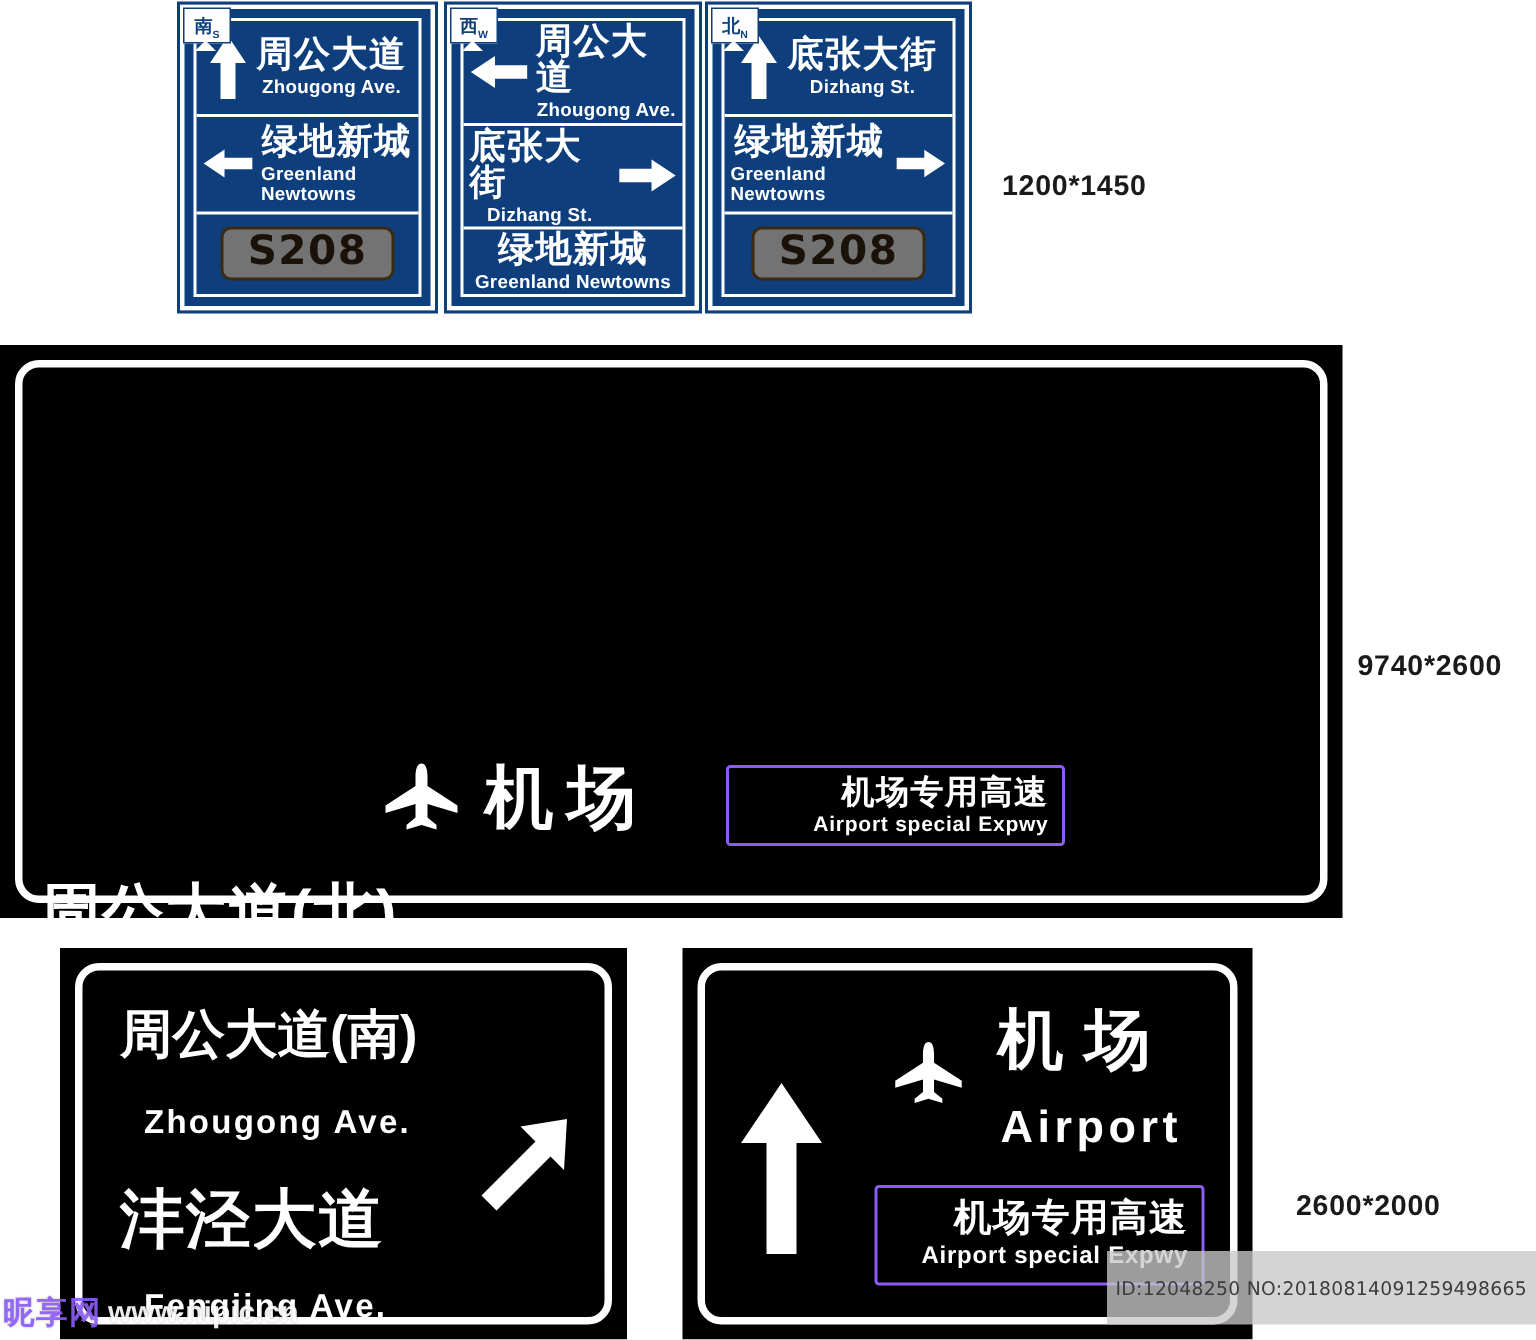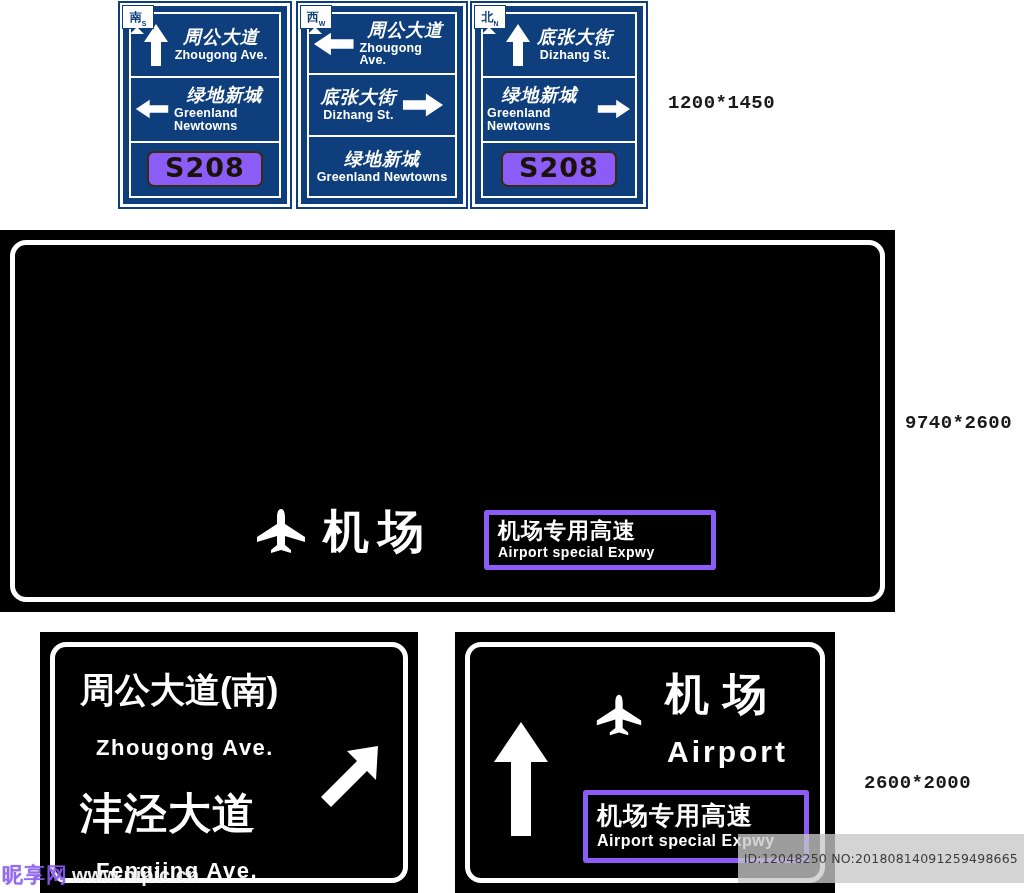--- a/index.html
+++ b/index.html
@@ -30,42 +30,42 @@
     position:relative;
     border-bottom:2px solid #ffffff;
     box-sizing:border-box;
     padding:2px 4px;
   }
   .blue-row:last-child{border-bottom:none;}
   .blue-txtblock{display:flex;flex-direction:column;align-items:center;line-height:1;}
   .cn{color:#ffffff;font-weight:bold;letter-spacing:1px;}
   .en{color:#ffffff;font-weight:bold;letter-spacing:0.2px;}
 
-  .bs-cn{font-size:18px;font-style:italic;}
+  .bs-cn{font-size:24px;}
   .bs-en{font-size:12.5px;margin-top:3px;}
 
   
   .compass{
     position:absolute;left:-1px;top:-1px;
     width:30px;height:22px;background:#ffffff;
     border:1px solid #0e3f7c;
     display:flex;align-items:center;justify-content:center;
     z-index:5;
   }
   .compass .c-cn{color:#0e3f7c;font-size:12px;font-weight:bold;line-height:1;}
   .compass .c-en{color:#0e3f7c;font-size:7px;font-weight:bold;line-height:1;align-self:flex-end;margin-bottom:1px;}
   .compass-notch{
     position:absolute;left:7px;top:21px;width:0;height:0;
     border-left:7px solid transparent;border-right:7px solid transparent;
     border-bottom:7px solid #ffffff;z-index:5;
   }
 
   
   .shield{
-    background:#8b5cf6;border:2px solid #3a2a12;border-radius:7px;
+    background:#737373;border:2px solid #3a2a12;border-radius:7px;
     color:#1a1208;font-weight:bold;font-size:27px;letter-spacing:1px;
     padding:1px 16px 3px 16px;line-height:1.05;
     font-family:"DejaVu Sans",sans-serif;
   }
 
   
   .arw{display:block;}
 
   
   .green-sign{
@@ -77,30 +77,30 @@
     position:absolute;left:10px;top:10px;right:10px;bottom:10px;
     border:5px solid #ffffff;border-radius:16px;box-sizing:border-box;
   }
   .gtxt{color:#ffffff;font-weight:bold;line-height:1;white-space:nowrap;}
 
   .g-cn-xl{font-size:46px;letter-spacing:9px;}
   .g-cn-lg{font-size:41px;letter-spacing:1px;}
   .g-cn-md{font-size:36px;letter-spacing:0px;}
 
   .expwy-box{
-    position:absolute;border:5px solid #8b5cf6;border-radius:3px;
-    padding:5px 9px 6px 9px;text-align:left;
+    position:absolute;border:2px solid #8b5cf6;border-radius:3px;
+    padding:5px 9px 6px 9px;text-align:right;
   }
   .expwy-cn{color:#fff;font-weight:bold;font-size:22px;letter-spacing:1px;line-height:1;}
   .expwy-en{color:#fff;font-weight:bold;font-size:14px;letter-spacing:0.5px;line-height:1;margin-top:3px;}
 
   
   .dim{
     position:absolute;color:#1a1a1a;font-weight:bold;font-size:19px;
-    font-family:Liberation Mono, monospace;letter-spacing:0.5px;white-space:nowrap;
+    font-family:Liberation Sans, sans-serif;letter-spacing:0.5px;white-space:nowrap;margin-top:22px;
   }
 
   
   .wm-left{
     position:absolute;left:0;bottom:2px;display:flex;align-items:center;gap:4px;
     opacity:.92;
   }
   .wm-logo{
     color:#8b5cf6;font-weight:bold;font-size:21px;letter-spacing:1px;
     text-shadow:0 0 2px rgba(0,0,0,.25);
@@ -235,20 +235,21 @@
   <svg class="abs" style="left:255px;top:277px;" width="52" height="48" viewBox="0 0 52 48">
     <path fill="#ffffff" d="M26 2 C29 2 30 6 30 11 L30 17 L50 30 L50 35 L30 29 L30 38 L36 43 L36 46 L26 43 L16 46 L16 43 L22 38 L22 29 L2 35 L2 30 L22 17 L22 11 C22 6 23 2 26 2 Z"></path>
   </svg>
   <div class="abs gtxt g-cn-xl" style="left:323px;top:278px;">机场</div>
 
   <div class="expwy-box" style="left:484px;top:280px;width:204px;">
     <div class="expwy-cn">机场专用高速</div>
     <div class="expwy-en">Airport special Expwy</div>
   </div>
 
+  <div class="abs gtxt g-cn-lg" style="left:26px;top:358px;">周公大道(北)</div>
   <div class="abs gtxt g-cn-lg" style="left:60px;top:448px;">自贸大道</div>
   <div class="abs gtxt g-cn-md" style="left:26px;top:530px;">空港新城管委会</div>
 
   <div class="abs gtxt g-cn-lg" style="left:584px;top:445px;">周公大道(南)</div>
   <div class="abs gtxt g-cn-lg" style="left:600px;top:525px;">沣泾大道</div>
 
   <svg class="abs" style="left:318px;top:385px;" width="255" height="180" viewBox="0 0 255 180">
     <g fill="#ffffff" stroke="#ffffff">
 
       <path d="M115 165 L115 40 L99 40 L122 6 L145 40 L129 40 L129 165 Z"></path>

